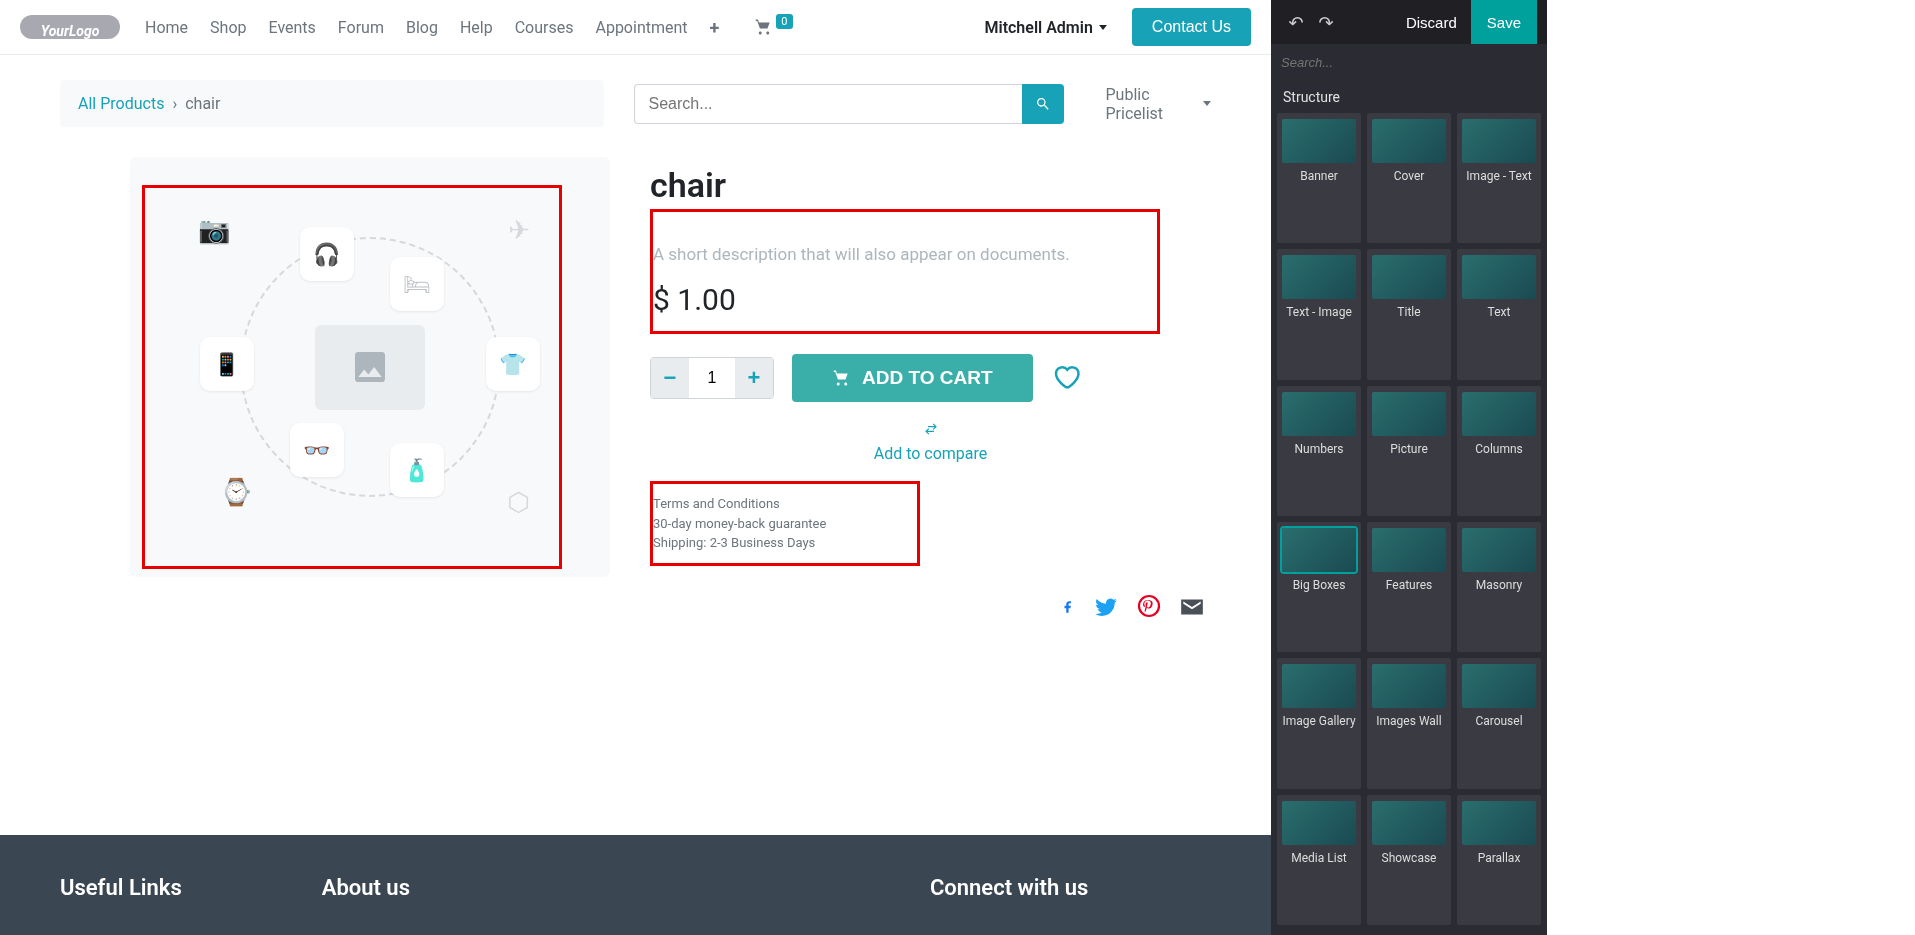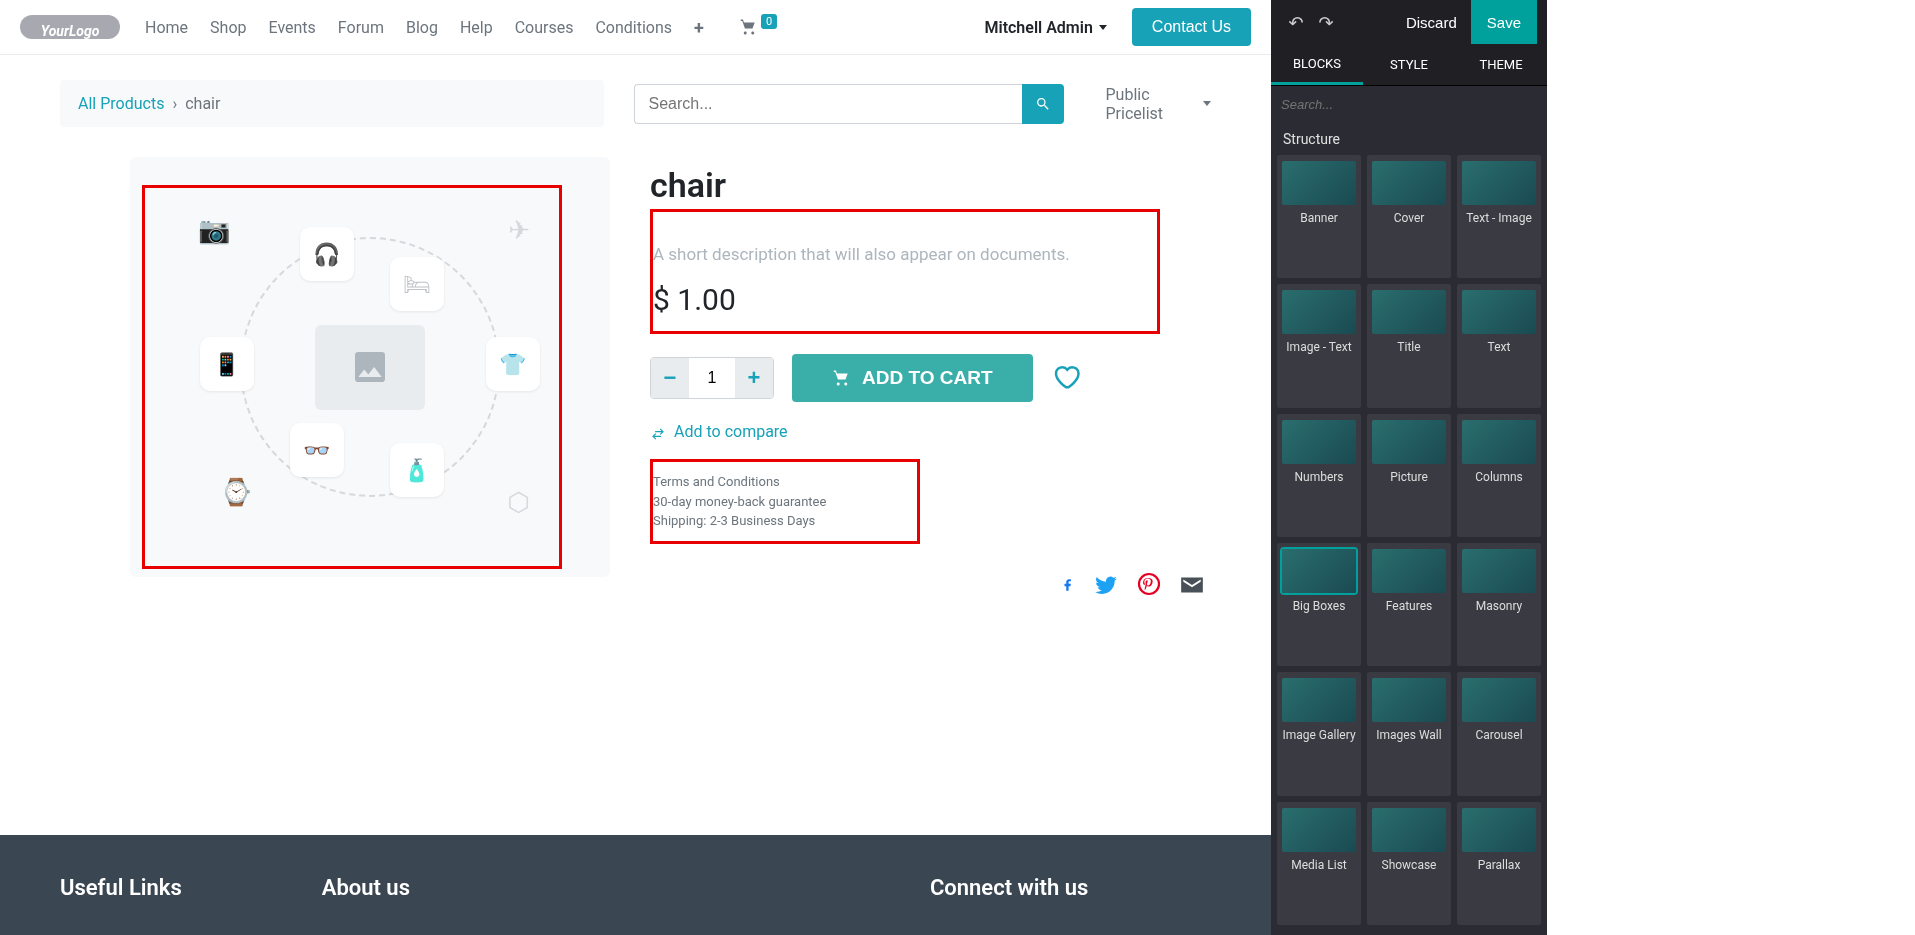--- a/index.html
+++ b/index.html
@@ -43,21 +43,21 @@
 .product-title { font-size: 34px; font-weight: 600; color: #212529; margin-bottom: 4px; }
 .red-box-desc { border: 3px solid #e80000; padding: 10px 8px 14px 0; margin-bottom: 20px; width: 510px; }
 .product-desc { color: #adb5bd; font-size: 17px; margin-bottom: 18px; margin-top: 22px; }
 .product-price { font-size: 30px; color: #212529; font-weight: 400; }
 .qty-row { display: flex; align-items: center; gap: 18px; margin-bottom: 20px; }
 .qty-control { display: flex; align-items: center; border: 1px solid #ced4da; border-radius: 4px; overflow: hidden; }
 .qty-btn { width: 38px; height: 40px; background: #e9ecef; border: none; color: #17a2b8; font-size: 22px; font-weight: bold; cursor: pointer; }
 .qty-input { width: 46px; height: 40px; border: none; text-align: center; font-size: 16px; }
 .add-cart-btn { background: #3aafa9; color: #fff; border: none; padding: 0 40px; height: 48px; border-radius: 4px; font-size: 19px; font-weight: 600; cursor: pointer; display: flex; align-items: center; gap: 10px; }
 .wishlist-icon { color: #17a2b8; cursor: pointer; }
-.compare-link { color: #17a2b8; font-size: 16px; cursor: pointer; display: flex; align-items: flex-end; gap: 8px; margin-bottom: 18px; }
+.compare-link { color: #17a2b8; font-size: 16px; cursor: pointer; display: flex; align-items: center; gap: 8px; margin-bottom: 18px; flex-direction: column; }
 .red-box-terms { border: 3px solid #e80000; padding: 10px 60px 10px 0; width: 270px; margin-bottom: 28px; }
 .terms-text { color: #6c757d; font-size: 13px; line-height: 1.5; }
 .share-row { display: flex; gap: 18px; justify-content: flex-end; width: 555px; }
 .share-icon { font-size: 24px; cursor: pointer; }
 .fb { color: #1877f2; } .tw { color: #1da1f2; } .pin { color: #e60023; } .mail { color: #495057; }
 
 
 .footer { background: #3a4752; color: #fff; padding: 40px 60px; position: absolute; bottom: 0; left: 0; right: 0; height: 100px; display: flex; gap: 140px; }
 .footer h3 { font-size: 22px; font-weight: 600; }
 
@@ -96,21 +96,21 @@
           <span>YourLogo</span>
         </div>
       <div class="nav-links">
         <a>Home</a>
         <a>Shop</a>
         <a>Events</a>
         <a>Forum</a>
         <a>Blog</a>
         <a>Help</a>
         <a>Courses</a>
-        <a>Conditions</a>
+        <a>Appointment</a>
         <span class="nav-plus">+</span>
       </div>
       <div class="cart-icon">
         <svg width="20" height="18" viewBox="0 0 24 24" fill="#6c757d">
             <path d="M7 18c-1.1 0-2 .9-2 2s.9 2 2 2 2-.9 2-2-.9-2-2-2zm10 0c-1.1 0-2 .9-2 2s.9 2 2 2 2-.9 2-2-.9-2-2-2zM7.2 14h9.4l3-8H5.2L4 2H1v2h2l3.6 10z"></path>
           </svg>
         <span class="cart-badge">0</span>
       </div>
       <div class="spacer"></div>
       <div class="user-menu">
@@ -230,45 +230,40 @@
   </div>
 
   <div class="editor-panel">
     <div class="editor-top">
       <div class="undo">↶</div>
       <div class="redo">↷</div>
       <div class="espacer"></div>
       <button class="discard-btn">Discard</button>
       <button class="save-btn">Save</button>
     </div>
-    <div class="editor-tabs">
-      <div class="editor-tab active">BLOCKS</div>
-      <div class="editor-tab">STYLE</div>
-      <div class="editor-tab">THEME</div>
-    </div>
     <div class="editor-search">
       <input placeholder="Search..." style="">
     </div>
     <div class="editor-section-title">Structure</div>
     <div class="blocks-grid" id="blocks-grid">
         <div class="block-item">
           <div class="block-preview"></div>
           <div class="block-label">Banner</div>
         </div>
         <div class="block-item">
           <div class="block-preview"></div>
           <div class="block-label">Cover</div>
         </div>
         <div class="block-item">
           <div class="block-preview"></div>
+          <div class="block-label">Image - Text</div>
+        </div>
+        <div class="block-item">
+          <div class="block-preview"></div>
           <div class="block-label">Text - Image</div>
-        </div>
-        <div class="block-item">
-          <div class="block-preview"></div>
-          <div class="block-label">Image - Text</div>
         </div>
         <div class="block-item">
           <div class="block-preview"></div>
           <div class="block-label">Title</div>
         </div>
         <div class="block-item">
           <div class="block-preview"></div>
           <div class="block-label">Text</div>
         </div>
         <div class="block-item">

